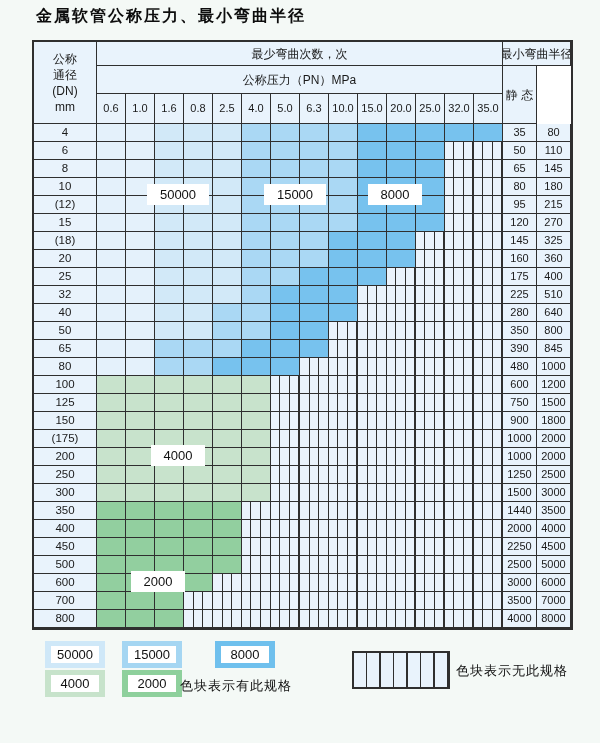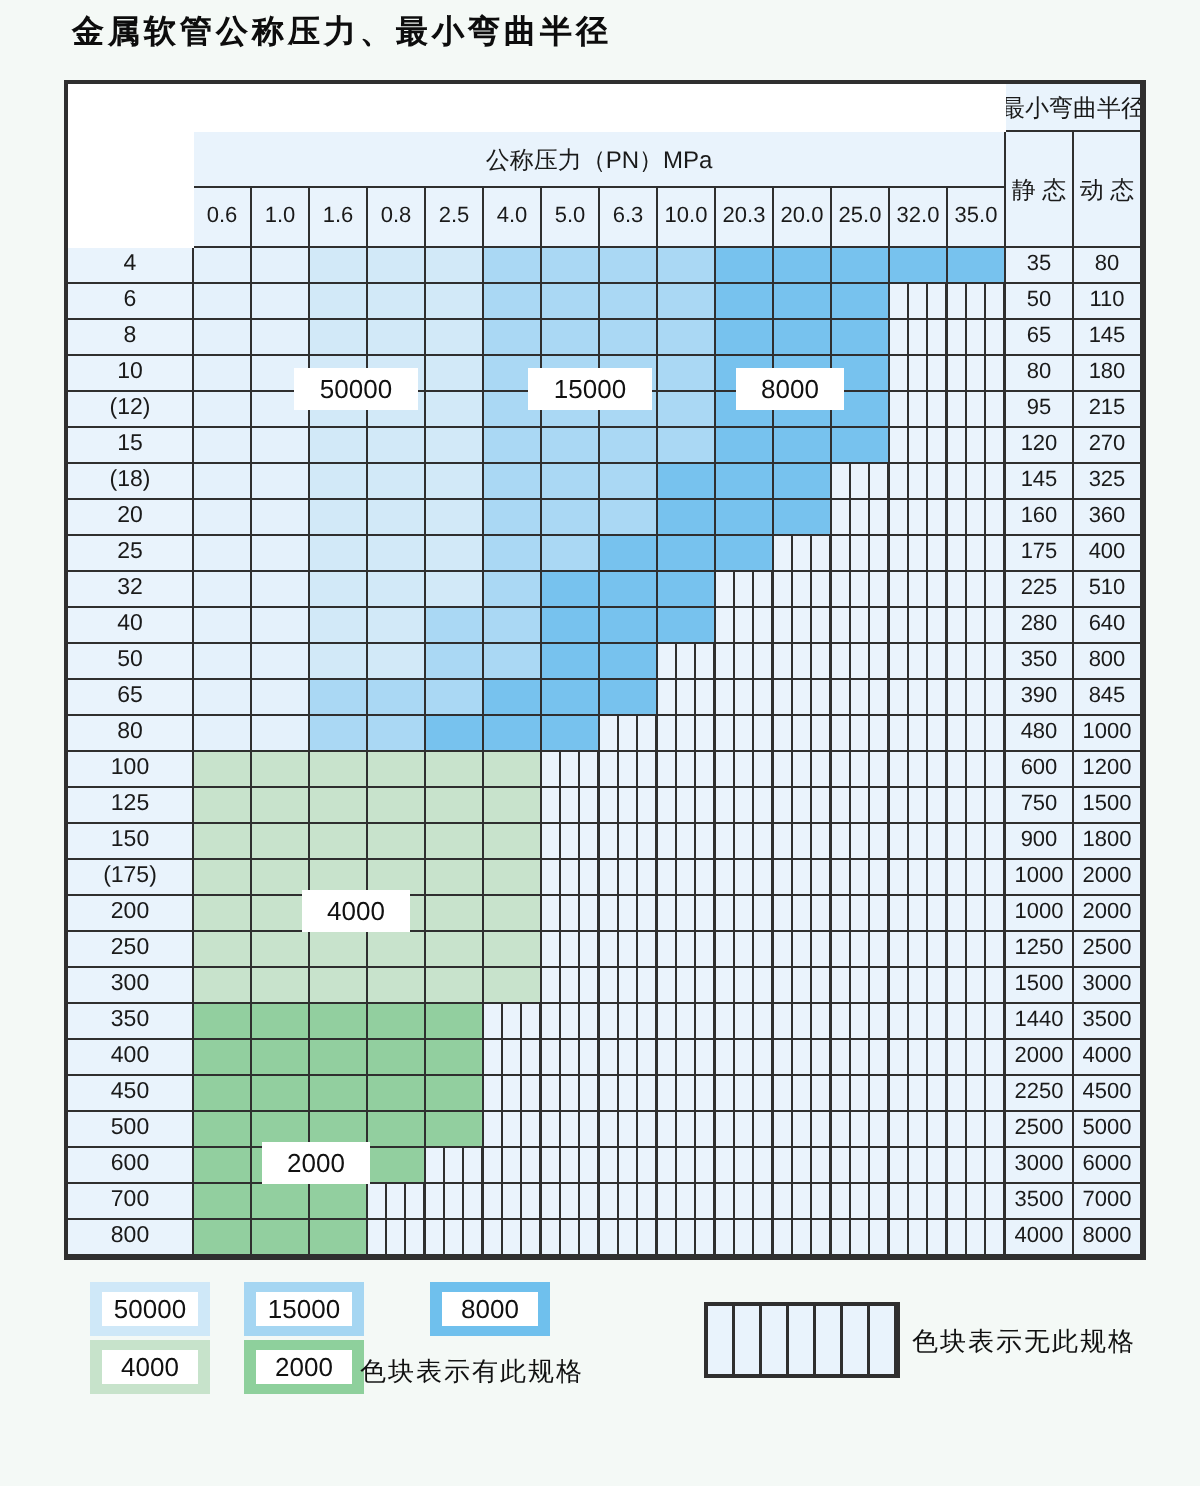--- a/index.html
+++ b/index.html
@@ -65,34 +65,40 @@
     border:2px solid #2f2f2f;
     background:repeating-linear-gradient(90deg,#e9f3fc 0px,#e9f3fc 12px,#2f2f2f 12px,#2f2f2f 13.5px);
   }
 </style>
 </head>
 <body>
 
 <div class="title">金属软管公称压力、最小弯曲半径</div>
 
 <div id="grid">
+    <div class="cell hd dnh" style="grid-area: 1 / 1 / 4;">
+      <span>公称</span>
+      <span>通径</span>
+      <span>(DN)</span>
+      <span>mm</span>
+    </div>
+    <div class="cell hd" style="grid-area: 1 / 2 / auto / 16;">最少弯曲次数，次</div>
     <div class="cell hd" style="grid-area: 1 / 16 / auto / 18;">最小弯曲半径</div>
     <div class="cell hd" style="grid-area: 2 / 2 / auto / 16;">公称压力（PN）MPa</div>
     <div class="cell hd" style="grid-area: 2 / 16 / 4; text-align: right;">静 态</div>
-    <div class="cell hd" style="grid-area: 2 / 17 / 4;">动 态</div>
     <div class="cell pnum" style="grid-area: 3 / 2;">0.6</div>
     <div class="cell pnum" style="grid-area: 3 / 3;">1.0</div>
     <div class="cell pnum" style="grid-area: 3 / 4;">1.6</div>
     <div class="cell pnum" style="grid-area: 3 / 5;">0.8</div>
     <div class="cell pnum" style="grid-area: 3 / 6;">2.5</div>
     <div class="cell pnum" style="grid-area: 3 / 7;">4.0</div>
     <div class="cell pnum" style="grid-area: 3 / 8;">5.0</div>
     <div class="cell pnum" style="grid-area: 3 / 9;">6.3</div>
     <div class="cell pnum" style="grid-area: 3 / 10;">10.0</div>
-    <div class="cell pnum" style="grid-area: 3 / 11;">20.3</div>
+    <div class="cell pnum" style="grid-area: 3 / 11;">15.0</div>
     <div class="cell pnum" style="grid-area: 3 / 12;">20.0</div>
     <div class="cell pnum" style="grid-area: 3 / 13;">25.0</div>
     <div class="cell pnum" style="grid-area: 3 / 14;">32.0</div>
     <div class="cell pnum" style="grid-area: 3 / 15;">35.0</div>
     <div class="cell dncell" style="grid-area: 4 / 1;">4</div>
     <div class="cell c-b0" style="grid-area: 4 / 2;"></div>
     <div class="cell c-b0" style="grid-area: 4 / 3;"></div>
     <div class="cell c-b1" style="grid-area: 4 / 4;"></div>
     <div class="cell c-b1" style="grid-area: 4 / 5;"></div>
     <div class="cell c-b1" style="grid-area: 4 / 6;"></div>

